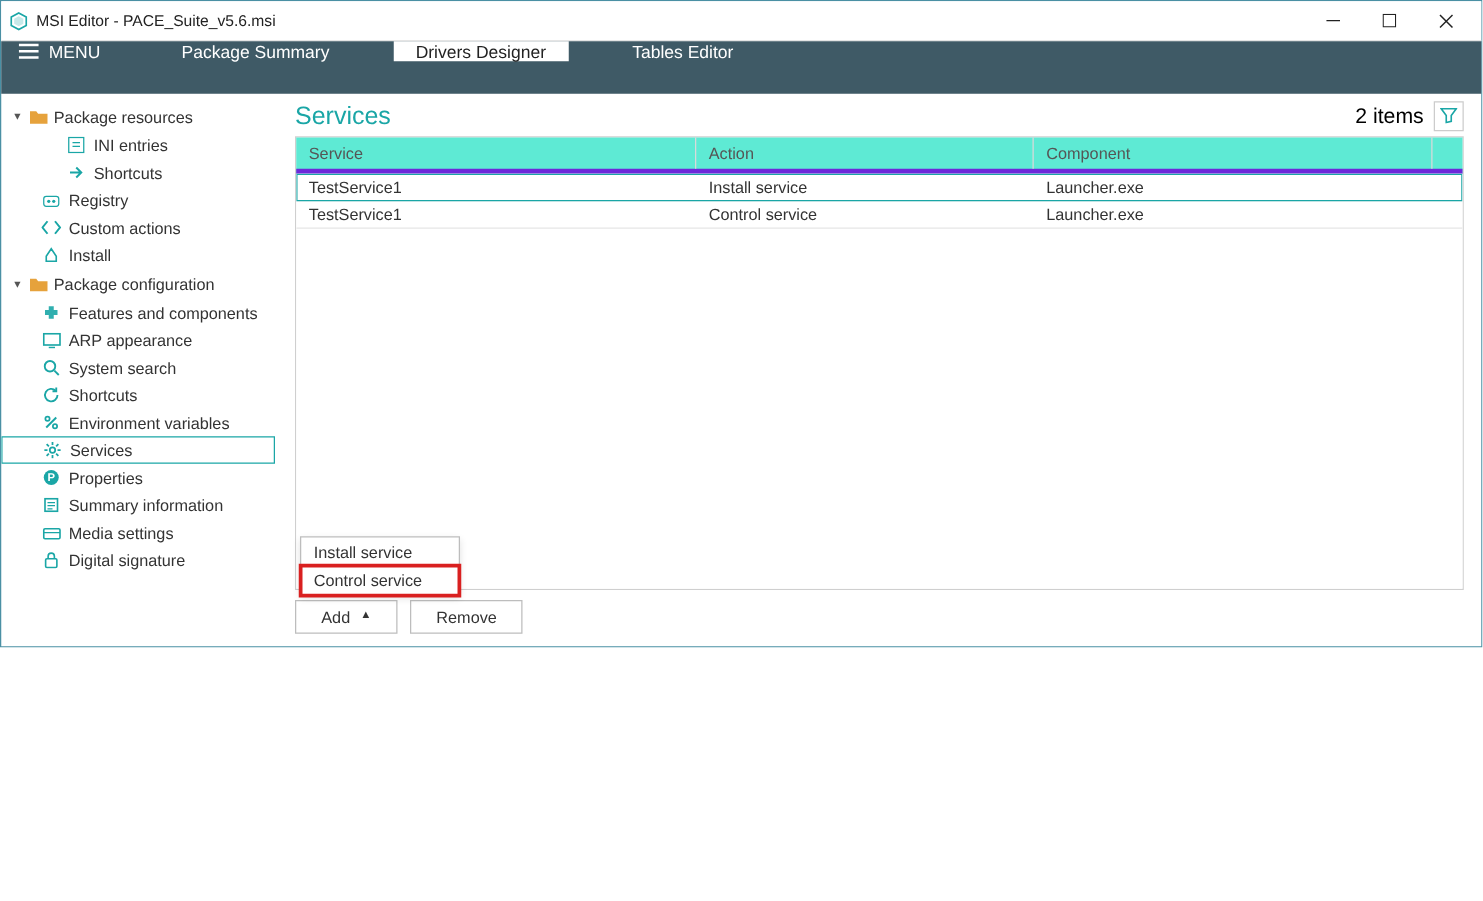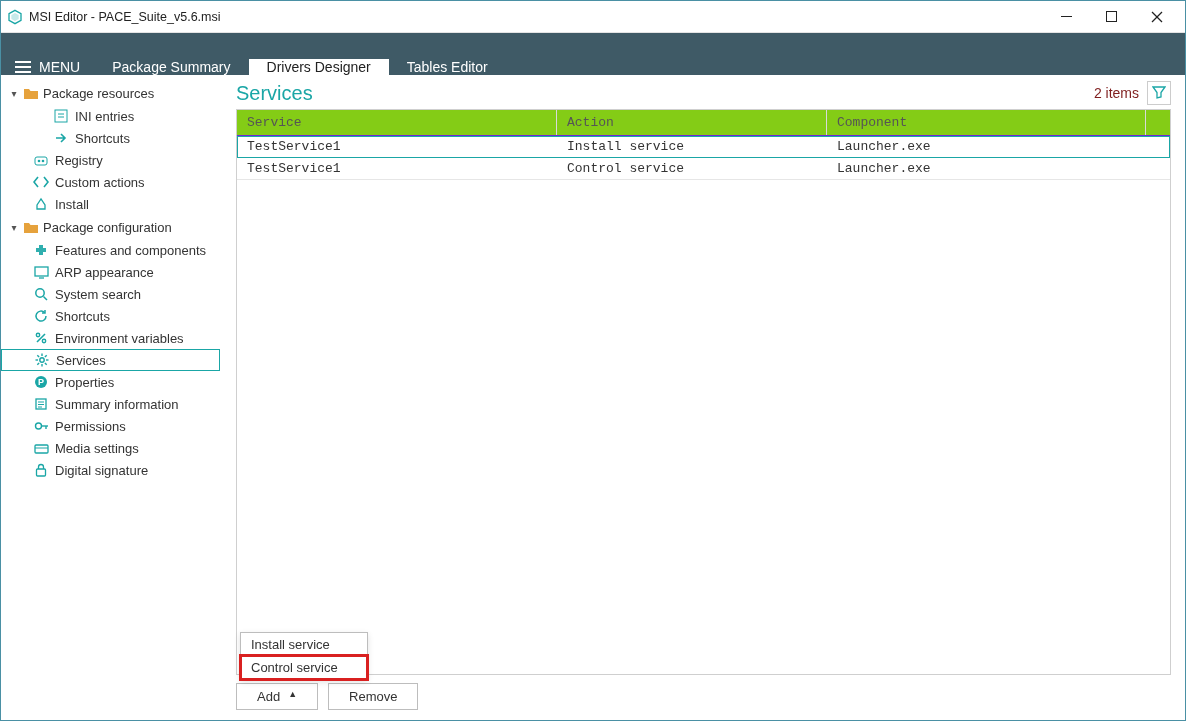--- a/index.html
+++ b/index.html
@@ -1,57 +1,57 @@
 <!DOCTYPE html>
 <html><head>
 <meta charset="utf-8">
 <style>
   * { box-sizing: border-box; }
   html, body { margin: 0; padding: 0; font-family: "Segoe UI", Arial, sans-serif; font-size: 13px; color: #333; background: #fff; }
-  .window { width: 1186px; height: 721px; border: 1px solid #4a90a4; position: relative; background: #fff; display: flex; flex-direction: column; }
+  .window { width: 1186px; height: 518px; border: 1px solid #4a90a4; position: relative; background: #fff; display: flex; flex-direction: column; }
   
   .titlebar { height: 32px; background: #fff; display: flex; align-items: center; padding: 0 6px; border-bottom: 1px solid #e4e4e4; }
   .titlebar .app-icon { width: 16px; height: 16px; margin-right: 6px; display:inline-flex; align-items:center; justify-content:center; }
   .titlebar .title-text { flex: 0 0 auto; font-size: 12.5px; color: #222; }
   .titlebar .spacer { flex: 1; }
   .win-btn { width: 45px; height: 30px; display: flex; align-items: center; justify-content: center; cursor: pointer; }
   .win-btn svg { stroke: #222; }
   
-  .menubar { height: 42px; background: #3f5a66; display: flex; align-items: flex-end; color: #fff; }
+  .menubar { height: 42px; background: #3f5a66; display: flex; align-items: flex-start; color: #fff; gap: 33px; }
   .menu-btn { display: flex; align-items: center; padding: 0 14px; gap: 8px; font-size: 14px; cursor: pointer; }
   .tab { display: flex; align-items: center; padding: 0 18px; font-size: 14px; cursor: pointer; }
   .tab.active { background: #fff; color: #222; }
   
   .body { flex: 1; display: flex; min-height: 0; }
   .sidebar { width: 225px; border-right: 0; padding: 6px 0; overflow-y: auto; }
   .tree-group { }
   .tree-header { display: flex; align-items: center; padding: 4px 8px; gap: 4px; cursor: pointer; }
   .tree-header .arrow { width: 10px; text-align:center; font-size: 10px; color:#555; }
   .tree-item { display: flex; align-items: center; padding: 3px 8px 3px 32px; gap: 6px; cursor: pointer; color: #333; }
   .tree-item.indent2 { padding-left: 52px; }
   .tree-item.selected { border: 1px solid #1aa6a6; background: #fff; margin-right: 6px; padding-top:2px; padding-bottom:2px; }
   .ico { width:16px; height:16px; display:inline-flex; align-items:center; justify-content:center; flex:0 0 16px; }
   .folder-ico svg { fill:#e6a23c; }
   .teal { color:#1aa6a6; }
   
   .main { flex: 1; padding: 6px 14px 10px 10px; display:flex; flex-direction:column; min-width:0; position:relative; }
   .main-header { display:flex; align-items:center; margin-bottom:4px; }
   .main-title { font-size:20px; color:#1aa6a6; font-weight:400; }
   .main-header .grow { flex:1; }
-  .item-count { font-size:14px; color:#7f1d1d; margin-right:8px; }
+  .item-count { font-size:17px; color:#000000; margin-right:8px; }
   .filter-btn { width:24px; height:24px; border:1px solid #ccc; display:flex; align-items:center; justify-content:center; cursor:pointer; }
   
   .grid { border:1px solid #cfcfcf; flex:1; display:flex; flex-direction:column; min-height:0; }
-  .grid-header { display:flex; background:#84cc16; border-bottom:1px solid #6d28d9;font-family:Liberation Mono, monospace; }
+  .grid-header { display:flex; background:#5eead4; border-bottom:4px solid #6d28d9; }
   .gh { padding:5px 10px; font-size:13px; color:#555; border-right:1px solid #d9d9d9; }
   .col-service { width:320px; }
   .col-action  { width:270px; }
   .col-comp    { flex:1; }
   .col-end     { width:24px; border-right:none; }
-  .grid-body { flex:1; overflow:auto; background:#fff;font-family:Liberation Mono, monospace; }
+  .grid-body { flex:1; overflow:auto; background:#fff; }
   .row { display:flex; border-bottom:1px solid #e6e6e6; }
   .cell { padding:3px 10px; font-size:13px; }
   .row.selected { outline:1px solid #1aa6a6; outline-offset:-1px; background:#ffffff; }
   
   .popup { position:absolute; left:4px; bottom:30px; width:128px; background:#fff; border:1px solid #bdbdbd; box-shadow:0 2px 6px rgba(0,0,0,0.12); }
   .popup .mi { padding:4px 10px; font-size:13px; cursor:pointer; }
   .popup .mi.highlight { outline:3px solid #d92020; outline-offset:-1px; }
   
   .bottom-bar { display:flex; gap:10px; margin-top:8px; position:relative; }
   .btn { border:1px solid #bdbdbd; background:#fff; padding:5px 20px; font-size:13px; cursor:pointer; display:inline-flex; align-items:flex-start; gap:8px; }
@@ -259,30 +259,20 @@
                 <rect x="2" y="2" width="10" height="10" fill="none" stroke="#1aa6a6" stroke-width="1.3"></rect>
                 <line x1="4" y1="5" x2="10" y2="5" stroke="#1aa6a6"></line>
                 <line x1="4" y1="7.5" x2="10" y2="7.5" stroke="#1aa6a6"></line>
                 <line x1="4" y1="10" x2="8" y2="10" stroke="#1aa6a6"></line>
               </svg>
             </span>
           <span>Summary information</span>
         </div>
         <div class="tree-item">
           <span class="ico teal">
-              <svg width="15" height="14" viewBox="0 0 15 14">
-                <circle cx="4.5" cy="7" r="3" fill="none" stroke="#1aa6a6" stroke-width="1.4"></circle>
-                <line x1="7.5" y1="7" x2="14" y2="7" stroke="#1aa6a6" stroke-width="1.4"></line>
-                <line x1="12" y1="7" x2="12" y2="10" stroke="#1aa6a6" stroke-width="1.4"></line>
-              </svg>
-            </span>
-          <span>Permissions</span>
-        </div>
-        <div class="tree-item">
-          <span class="ico teal">
               <svg width="15" height="13">
                 <rect x="1" y="3" width="13" height="8" rx="1" fill="none" stroke="#1aa6a6" stroke-width="1.3"></rect>
                 <line x1="1" y1="6" x2="14" y2="6" stroke="#1aa6a6"></line>
               </svg>
             </span>
           <span>Media settings</span>
         </div>
         <div class="tree-item">
           <span class="ico teal">
               <svg width="12" height="14">

